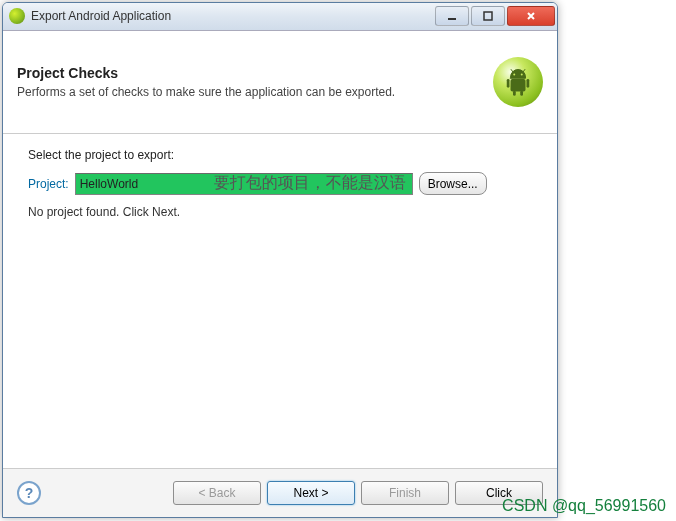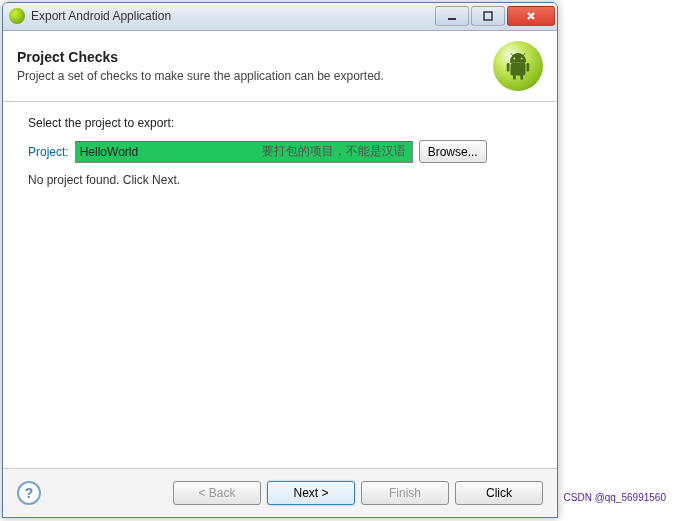--- a/index.html
+++ b/index.html
@@ -10,44 +10,44 @@
     .titlebar { height: 28px; background: linear-gradient(to bottom, #f0f4f9 0%, #dde6f0 50%, #d0dcea 100%); border-bottom: 1px solid #aab; display: flex; align-items: center; padding: 0 2px 2px 6px; }
     .titlebar-icon { width: 16px; height: 16px; border-radius: 50%; background: radial-gradient(circle at 35% 35%, #d4f030, #86b81f 60%, #5a8010); margin-right: 6px; }
     .titlebar-text { flex: 1; color: #333; font-size: 12px; }
     .win-controls { display: flex; gap: 2px; }
     .win-btn { width: 34px; height: 20px; border: 1px solid rgba(0,0,0,0.25); border-radius: 3px; display: flex; align-items: center; justify-content: center; font-size: 10px; }
     .win-min { background: linear-gradient(to bottom,#e8eef6,#c8d6e8); }
     .win-max { background: linear-gradient(to bottom,#e8eef6,#c8d6e8); }
     .win-close { width: 48px; background: linear-gradient(to bottom,#ef6b5a,#d9402c); color:#fff; font-weight:bold; }
     .win-btn svg { width: 12px; height: 12px; }
     
-    .banner { background: #fff; border-bottom: 1px solid #ccc; padding: 10px 14px; display: flex; align-items: center; justify-content: space-between; }
+    .banner { background: #fff; border-bottom: 1px solid #ccc; padding: 26px 14px; display: flex; align-items: center; justify-content: space-between; }
     .banner-text h2 { font-size: 14px; font-weight: bold; color: #222; margin-bottom: 4px; }
     .banner-text p { font-size: 12px; color: #444; }
     .banner-icon { width: 50px; height: 50px; border-radius: 50%; background: radial-gradient(circle at 35% 30%, #f8ffe8, #c8e860 30%, #8cc020 70%, #5a8010); display:flex; align-items:center; justify-content:center; }
     .android-svg { width: 30px; height: 30px; }
     
     .content { padding: 14px 14px 0 14px; height: 360px; margin-left: 11px; }
     .prompt { margin-bottom: 10px; color: #222; }
     .row { display: flex; align-items: center; gap: 6px; margin-bottom: 10px; }
     .row-label { color: #0369a1; }
     .project-input { flex: 0 0 338px; height: 22px; border: 1px solid #838383; border-top-color:#6a6a6a; padding: 2px 4px; font-size: 12px; font-family: inherit; display:flex; align-items:center; position:relative; background:#22c55e; }
     .project-value { color:#222; }
-    .annotation { position:absolute; right:6px; color:#555; font-size:12px; }
-    .browse-btn { height: 23px; padding: 0 8px; background: linear-gradient(to bottom,#fdfdfd,#e6e6e6); border: 1px solid #8e8e8e; border-radius: 3px; font-size:12px; cursor:pointer; }
+    .annotation { position:absolute; right:6px; color:#555; font-size:16px; }
+    .browse-btn { height: 23px; padding: 0 8px; background: linear-gradient(to bottom,#fdfdfd,#e6e6e6); border: 1px solid #8e8e8e; border-radius: 8px; font-size:12px; cursor:pointer; }
     .status { color: #333; }
     
     .footer { position: absolute; bottom: 0; left: 0; right: 0; border-top: 1px solid #ccc; padding: 12px 14px; display: flex; align-items: center; background:#f4f4f4; }
     .help-btn { width: 24px; height: 24px; border: 2px solid #7aa3cc; border-radius: 50%; color: #5a88b8; font-size: 14px; font-weight: bold; display:flex; align-items:center; justify-content:center; background:#fff; cursor:pointer; }
     .footer-spacer { flex: 1; }
     .nav-btn { height: 24px; width: 88px; margin-left: 6px; border: 1px solid #8e8e8e; border-radius: 3px; background: linear-gradient(to bottom,#fcfcfc,#e4e4e4); font-size:12px; cursor:pointer; }
     .nav-btn.default { border: 1px solid #3c7fb1; box-shadow: 0 0 2px #6fb7e8; background: linear-gradient(to bottom,#f6fbff,#dceaf6); }
     .nav-btn.disabled { color: #9a9a9a; cursor: default; }
     
-    .watermark { position: absolute; bottom: 18px; right: 10px; color: #4c1d95; font-size: 10px; font-family: Arial, sans-serif; }
+    .watermark { position: absolute; bottom: 6px; right: 10px; color: #15803d; font-size: 16px; font-family: Arial, sans-serif; }
   </style>
 </head>
 <body>
 
 <div class="window">
 
   <div class="titlebar">
     <div class="titlebar-icon"></div>
     <div class="titlebar-text">Export Android Application</div>
     <div class="win-controls">
@@ -65,21 +65,21 @@
         <svg viewBox="0 0 12 12">
             <path d="M3 3 L9 9 M9 3 L3 9" stroke="#fff" stroke-width="2"></path>
           </svg>
       </div>
     </div>
   </div>
 
   <div class="banner">
     <div class="banner-text">
       <h2>Project Checks</h2>
-      <p>Project a set of checks to make sure the application can be exported.</p>
+      <p>Performs a set of checks to make sure the application can be exported.</p>
     </div>
     <div class="banner-icon">
       <svg class="android-svg" viewBox="0 0 24 24">
         <path fill="#4a6b18" d="M6 8 a6 6 0 0 1 12 0 v1 H6z M8 4 l-1.5-2 M16 4 l1.5-2" stroke="#4a6b18" stroke-width="0.8" stroke-linecap="round"></path>
         <circle cx="9" cy="6" r="0.8" fill="#c8e860"></circle>
           <circle cx="15" cy="6" r="0.8" fill="#c8e860"></circle>
         <rect x="6" y="9.5" width="12" height="10" rx="1.5" fill="#4a6b18"></rect>
         <rect x="3" y="9.5" width="2.2" height="7" rx="1.1" fill="#4a6b18"></rect>
         <rect x="18.8" y="9.5" width="2.2" height="7" rx="1.1" fill="#4a6b18"></rect>
         <rect x="8" y="19" width="2.2" height="4" rx="1.1" fill="#4a6b18"></rect>

